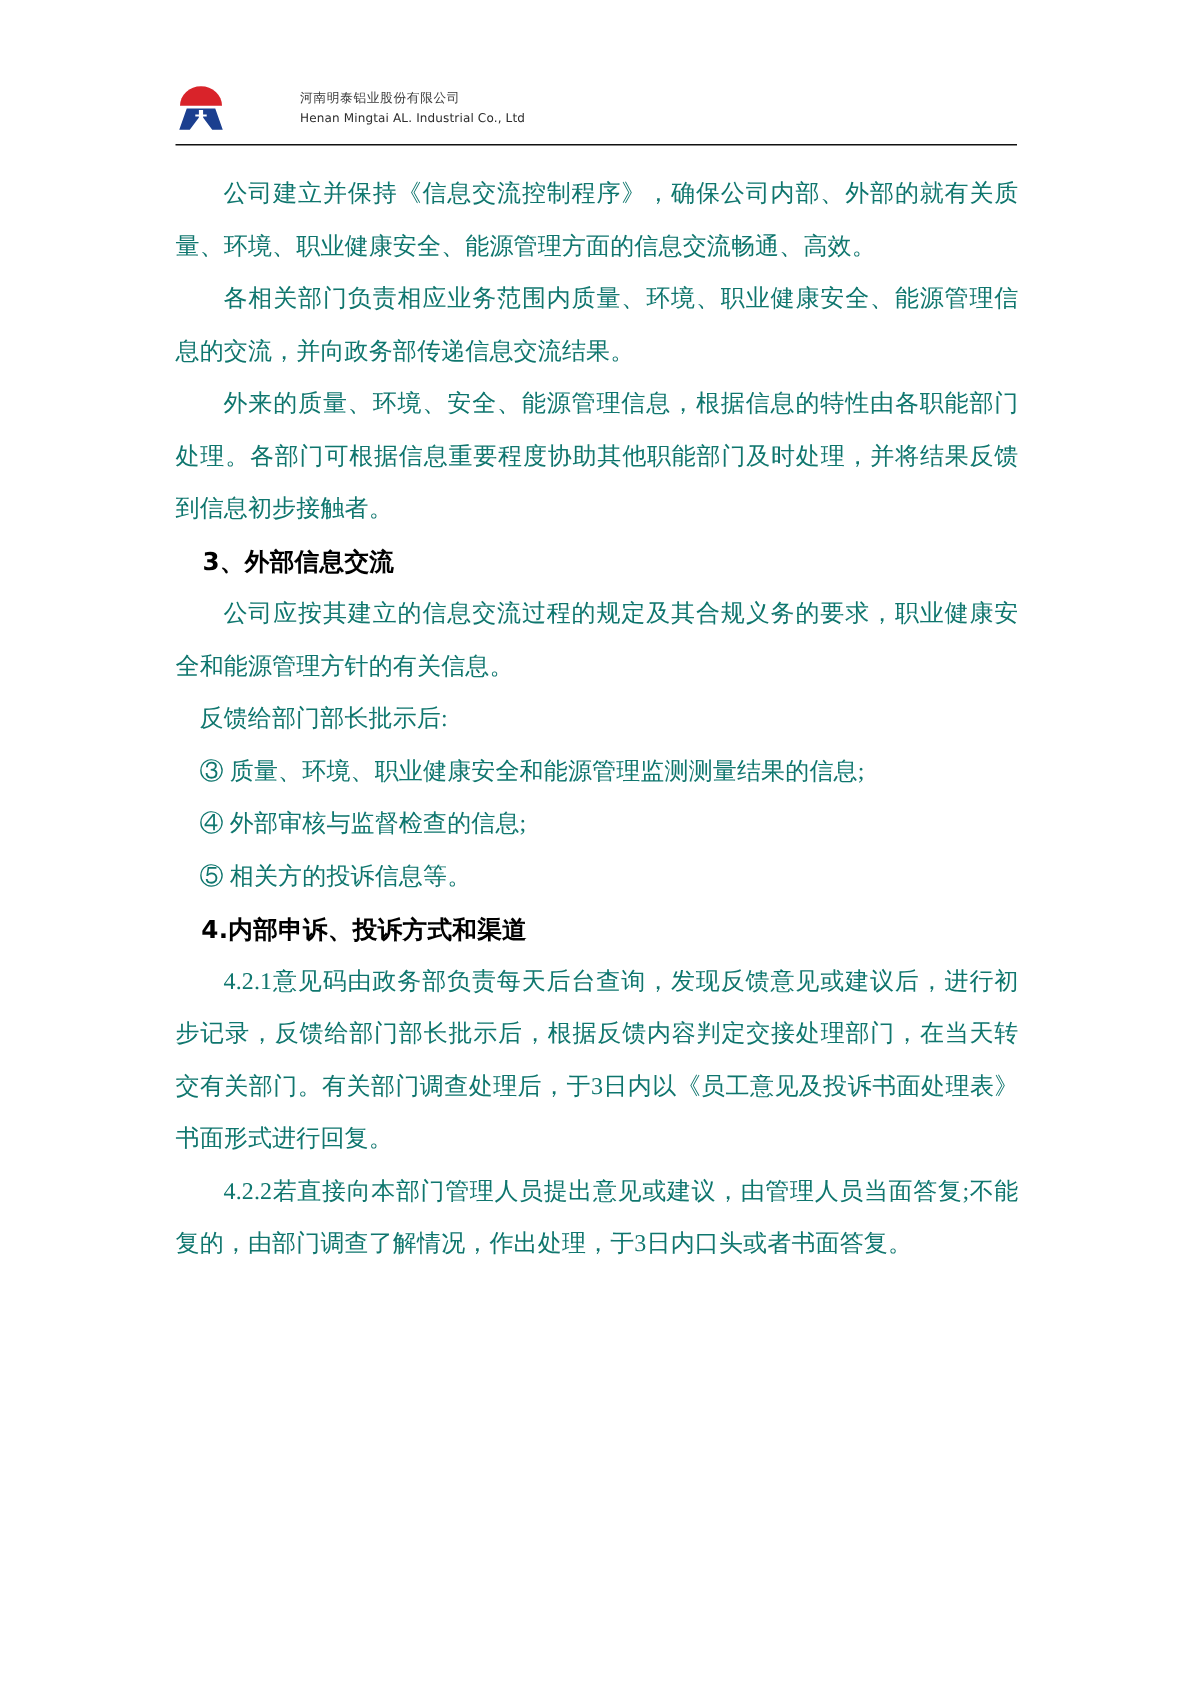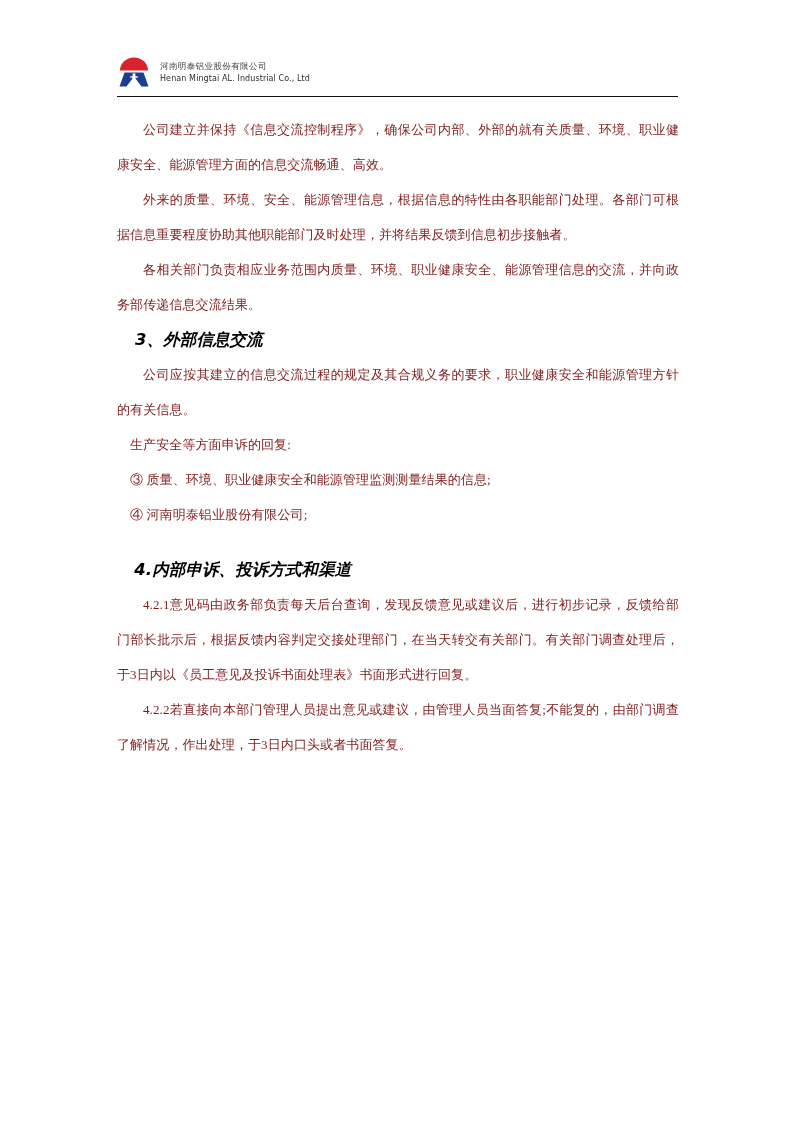--- a/index.html
+++ b/index.html
@@ -45,20 +45,21 @@
     flex: 0 0 auto;
   }
   .logo svg { display: block; }
 
   .company-block {
     display: flex;
     flex-direction: column;
     justify-content: center;
     line-height: 1.15;
     padding-top: 1px;
+    margin-left: 40px;
   }
   .company-cn {
     font-family: "DejaVu Sans", "Liberation Sans", sans-serif;
     font-size: 8.5px;
     color: #3a3a3a;
     letter-spacing: .4px;
     white-space: nowrap;
   }
   .company-en {
     font-family: "DejaVu Sans", "Liberation Sans", sans-serif;
@@ -81,42 +82,41 @@
   
   .content {
     position: absolute;
     left: 117px;
     top: 112px;
     width: 562px;
   }
 
   p.para, p.heading, p.listitem, p.sub {
     margin: 0;
-    font-size: 13px;
+    font-size: 16px;
     line-height: 35px;
     text-align: justify;
     text-justify: inter-ideograph;
     letter-spacing: .1px;
-    color: #7f1d1d;
+    color: #0f766e;
   }
 
   p.para { text-indent: 2em; }
   p.sub  { text-indent: 1em; }
   p.listitem { text-indent: 1em; }
 
   p.heading {
     font-family: "DejaVu Sans", "Liberation Sans", sans-serif;
     font-weight: bold;
     font-size: 16.4px;
     text-indent: 1.1em;
     letter-spacing: .2px;
     color: #000000;
-    font-style: italic;
   }
-  p.heading.tight { text-indent: 1.05em; margin-top: 20px; }
+  p.heading.tight { text-indent: 1.05em; }
 </style>
 </head>
 <body>
 
 <div class="page">
 
   <div class="header">
     <div class="header-inner">
 
       <div class="logo">
@@ -134,30 +134,31 @@
         <div class="company-en">Henan Mingtai AL. Industrial Co., Ltd</div>
       </div>
 
     </div>
     <div class="header-rule"></div>
   </div>
 
   <div class="content">
 
     <p class="para">公司建立并保持《信息交流控制程序》，确保公司内部、外部的就有关质量、环境、职业健康安全、能源管理方面的信息交流畅通、高效。</p>
+    <p class="para">各相关部门负责相应业务范围内质量、环境、职业健康安全、能源管理信息的交流，并向政务部传递信息交流结果。</p>
     <p class="para">外来的质量、环境、安全、能源管理信息，根据信息的特性由各职能部门处理。各部门可根据信息重要程度协助其他职能部门及时处理，并将结果反馈到信息初步接触者。</p>
-    <p class="para">各相关部门负责相应业务范围内质量、环境、职业健康安全、能源管理信息的交流，并向政务部传递信息交流结果。</p>
 
     <p class="heading">3、外部信息交流</p>
 
     <p class="para">公司应按其建立的信息交流过程的规定及其合规义务的要求，职业健康安全和能源管理方针的有关信息。</p>
-    <p class="sub">生产安全等方面申诉的回复:</p>
+    <p class="sub">反馈给部门部长批示后:</p>
 
     <p class="listitem">③  质量、环境、职业健康安全和能源管理监测测量结果的信息;</p>
-    <p class="listitem">④  河南明泰铝业股份有限公司;</p>
+    <p class="listitem">④  外部审核与监督检查的信息;</p>
+    <p class="listitem">⑤  相关方的投诉信息等。</p>
 
     <p class="heading tight">4.内部申诉、投诉方式和渠道</p>
 
 
     <p class="para">4.2.1意见码由政务部负责每天后台查询，发现反馈意见或建议后，进行初步记录，反馈给部门部长批示后，根据反馈内容判定交接处理部门，在当天转交有关部门。有关部门调查处理后，于3日内以《员工意见及投诉书面处理表》书面形式进行回复。</p>
     <p class="para">4.2.2若直接向本部门管理人员提出意见或建议，由管理人员当面答复;不能复的，由部门调查了解情况，作出处理，于3日内口头或者书面答复。</p>
 
   </div>
 
 </div>

